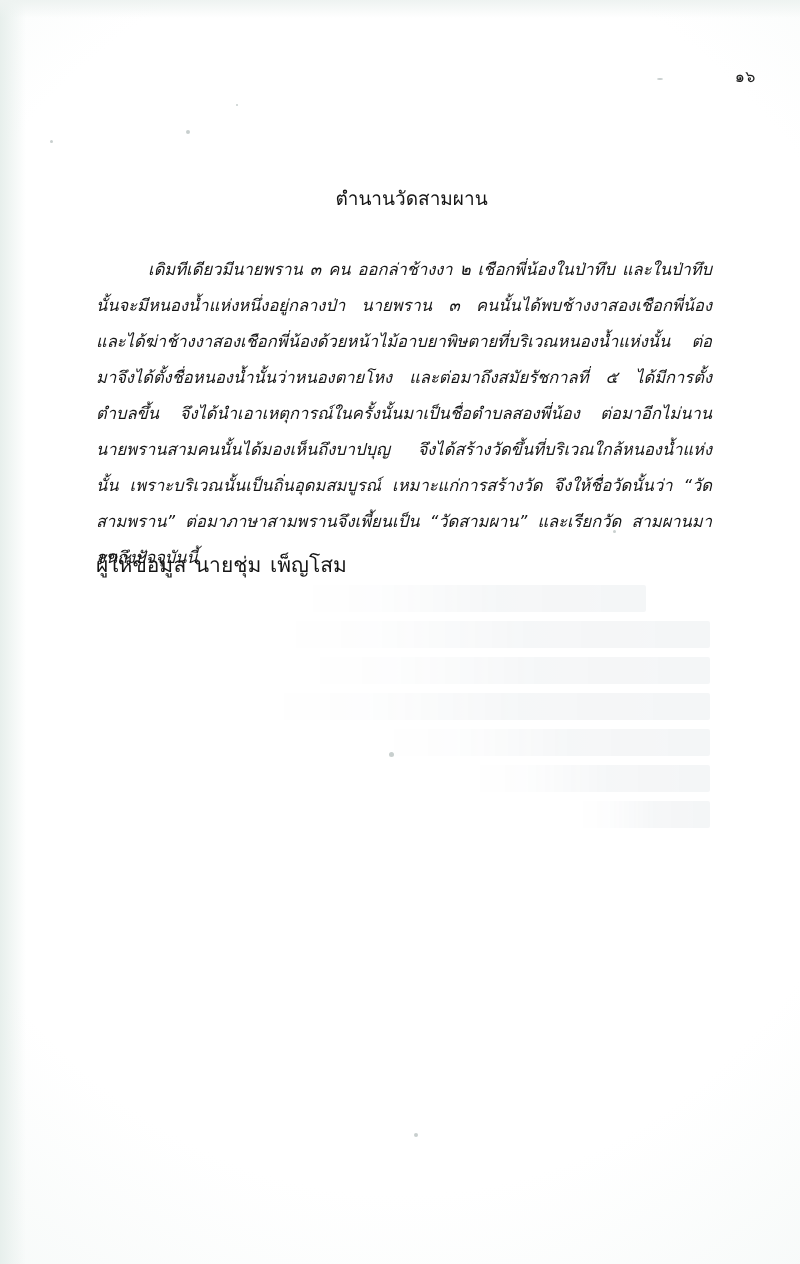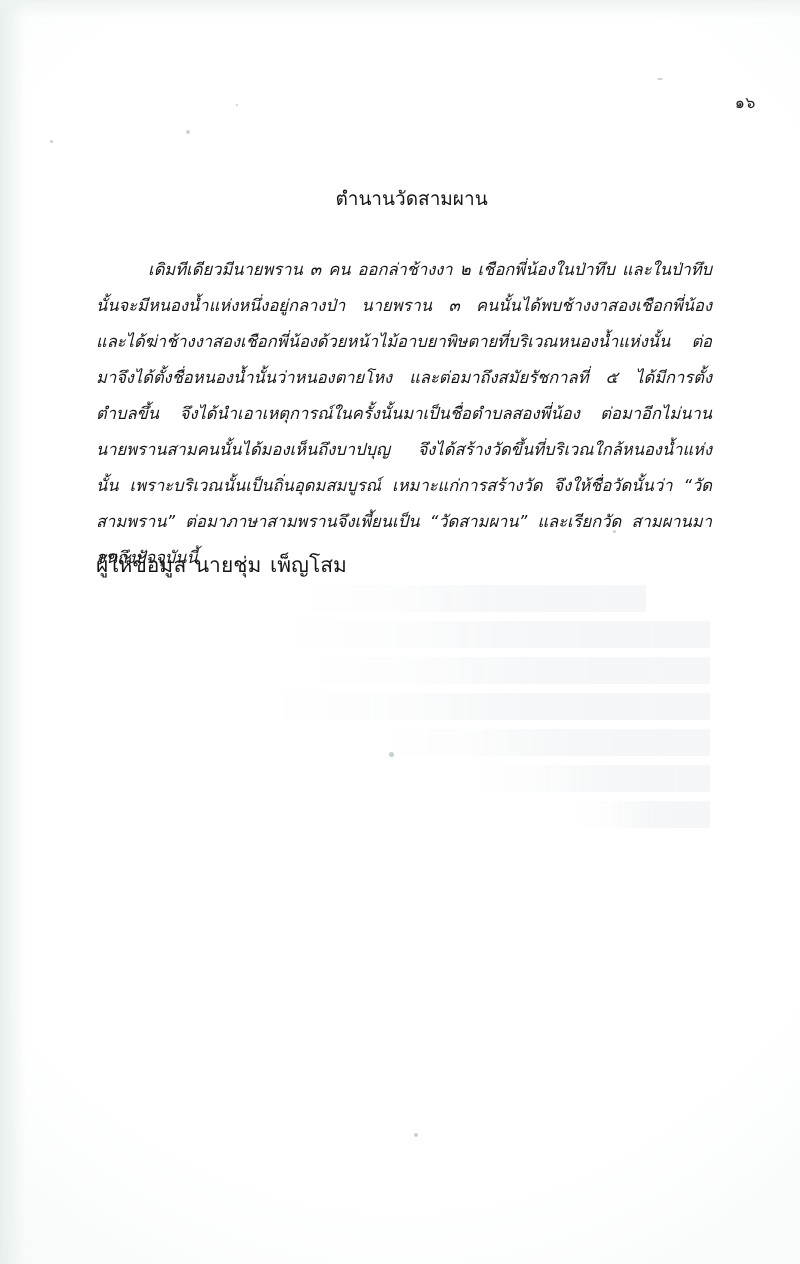--- a/index.html
+++ b/index.html
@@ -38,21 +38,21 @@
     content: "";
     position: absolute;
     left: 0; right: 0; top: 0;
     height: 18px;
     background: linear-gradient(to bottom, #eef3f1 0%, rgba(255,255,255,0) 100%);
     pointer-events: none;
   }
 
   .page-number {
     position: absolute;
-    top: 90px;
+    top: 64px;
     right: 44px;
     font-size: 16px;
     color: #1c1c1c;
     letter-spacing: 0.5px;
   }
 
   .title {
     position: absolute;
     top: 183px;
     left: 0;

